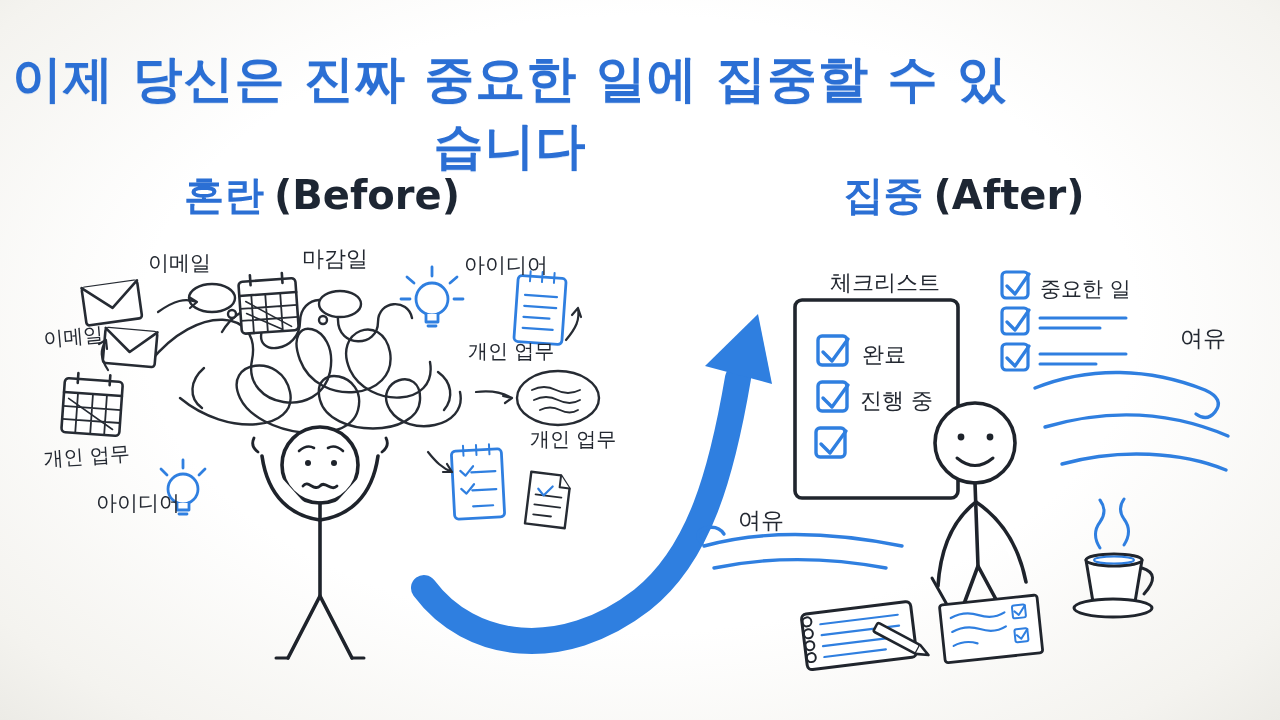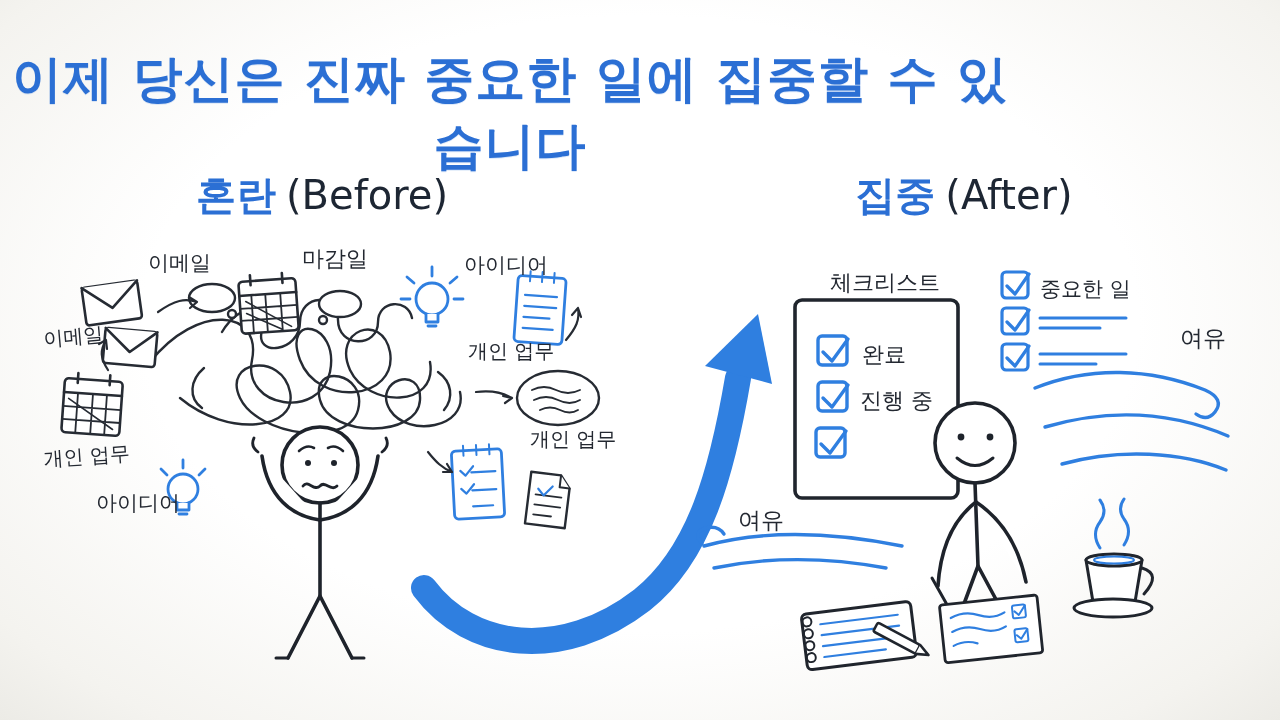--- a/index.html
+++ b/index.html
@@ -18,21 +18,21 @@
     font-size:50px;font-weight:700;
     color:#2b6fd4;
     letter-spacing:1px;
     text-shadow:0 1px 0 rgba(43,111,212,.15);
   }
   .heading{
     position:absolute;top:168px;width:520px;
     text-align:center;font-size:40px;font-weight:700;
   }
   .heading .ko{color:#2b6fd4;}
-  .heading .en{color:#1d2633;margin-left:10px;font-weight:400;}
+  .heading .en{color:#1d2633;margin-left:10px;font-weight:700;}
   .heading-before{left:62px;}
   .heading-after{left:704px;}
   svg .hand-label{
     font-family:"DejaVu Sans","Liberation Sans",sans-serif;
     fill:#232831;
   }
   svg{position:absolute;left:0;top:0;}
 </style>
 </head>
 <body>

